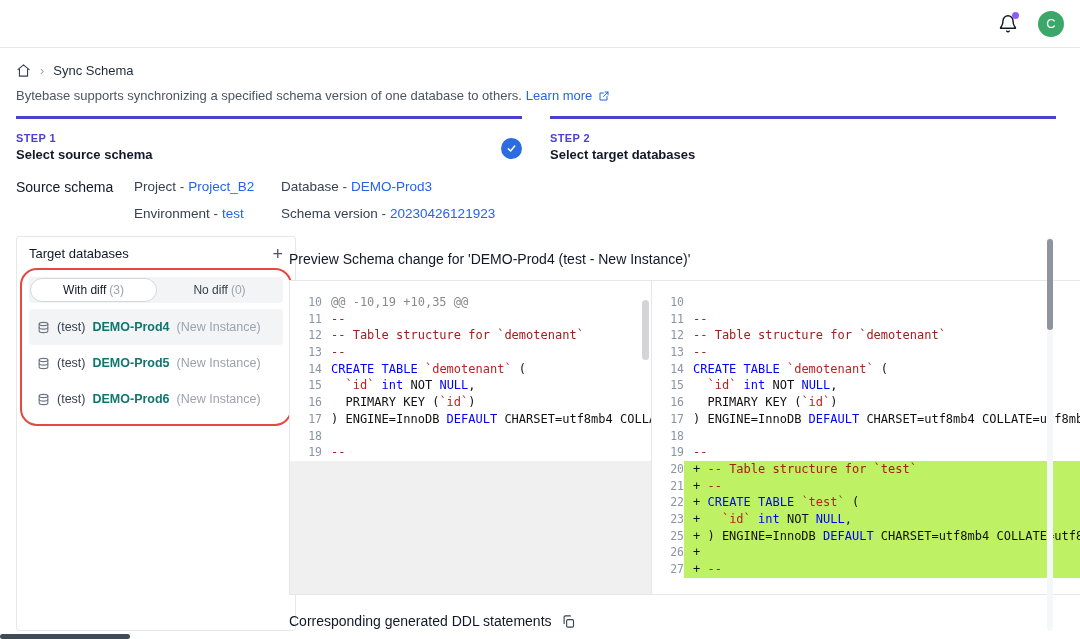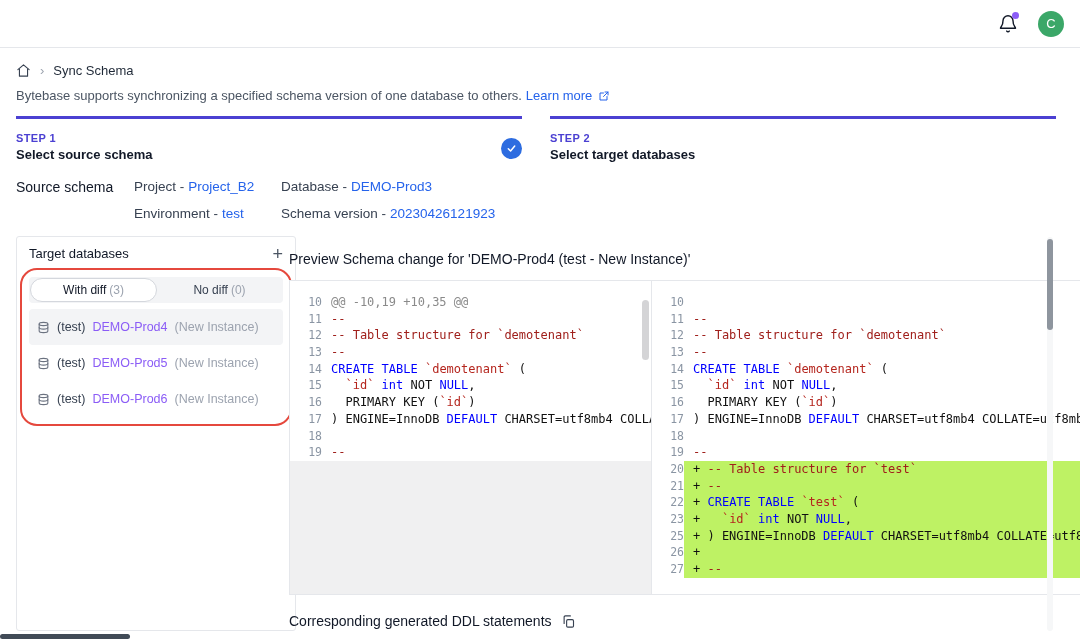--- a/index.html
+++ b/index.html
@@ -52,21 +52,21 @@
   .tab{flex:1;display:flex;align-items:center;justify-content:center;gap:3px;height:24px;
        font-size:12px;color:#374151;cursor:pointer;box-sizing:border-box;}
   .tab.active{background:#fff;border:1px solid #d4d7dd;border-radius:12px;font-weight:500;color:#111827;}
   .tab-count{color:#9ca3af;}
   .tlist{margin-top:6px;}
   .titem{display:flex;align-items:center;gap:7px;height:36px;padding:0 8px;font-size:12.5px;
          border-radius:4px;cursor:pointer;white-space:nowrap;overflow:hidden;}
   .titem.selected{background:#f3f4f6;}
   .titem .ticon{color:#6b7280;display:inline-flex;flex:none;}
   .titem .env{color:#374151;}
-  .titem .name{color:#8b5cf6;font-weight:400;}
+  .titem .name{color:#0f766e;font-weight:700;}
   .titem .suffix{color:#9ca3af;}
 
   
   .preview-title{position:absolute;top:251px;left:289px;font-size:14px;color:#111827;}
   .editor{position:absolute;top:280px;left:289px;width:809px;height:315px;border:1px solid #e5e7eb;
           box-sizing:border-box;display:flex;background:#fff;overflow:hidden;}
   .pane{position:relative;height:100%;overflow:hidden;box-sizing:border-box;}
   .pane-left{width:362px;border-right:1px solid #e5e7eb;}
   .pane-right{flex:1;}
   .pane-inner{position:relative;padding-top:13px;font-family:"DejaVu Sans Mono",monospace;font-size:12px;line-height:16.7px;}

